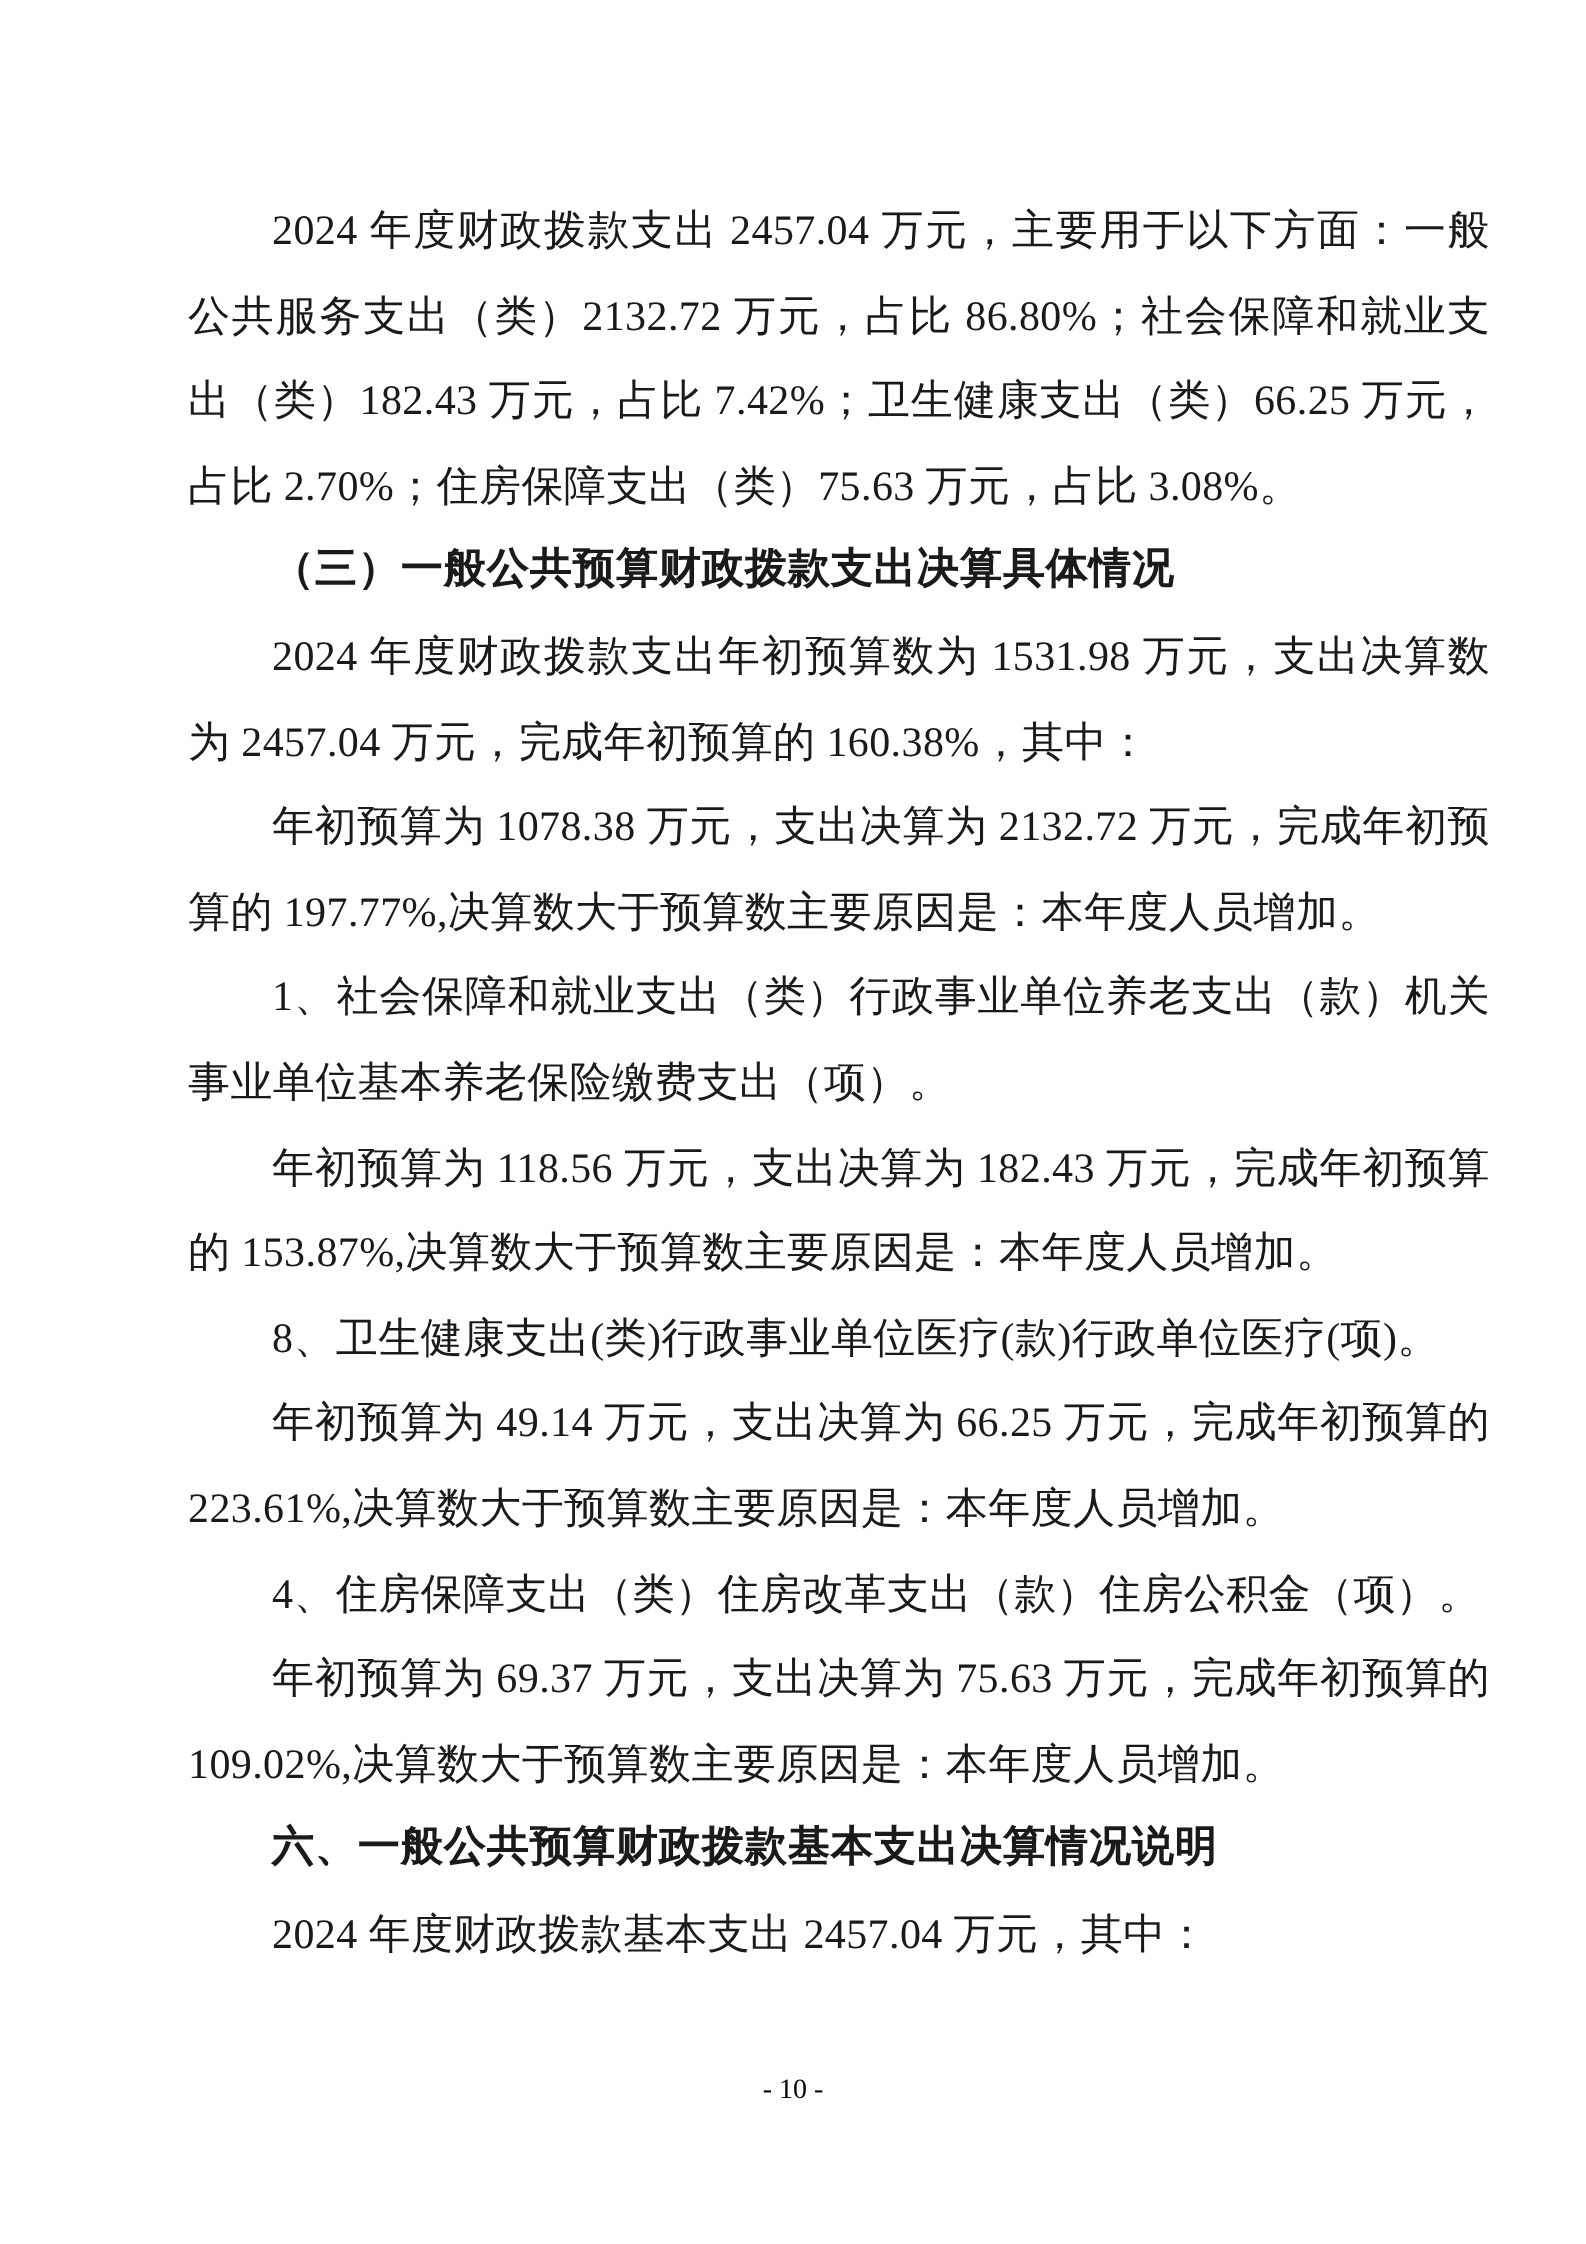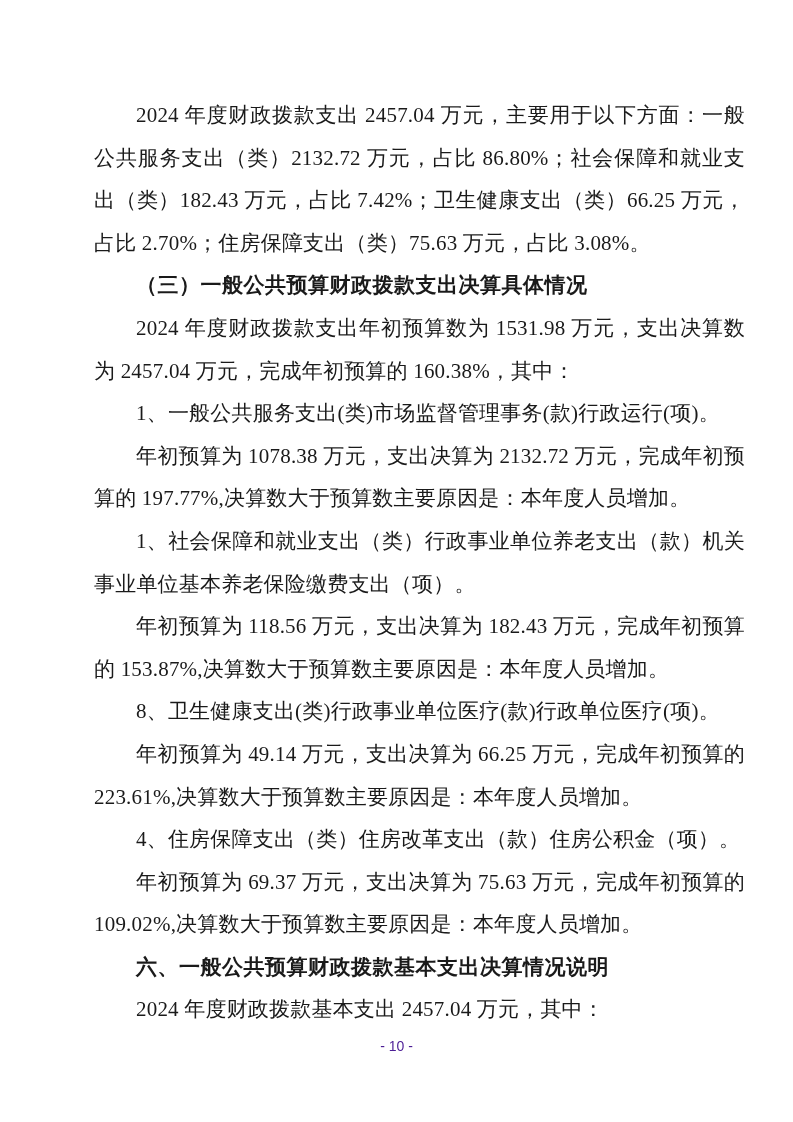--- a/index.html
+++ b/index.html
@@ -38,33 +38,32 @@
     letter-spacing: 0.5px;
   }
   .footer {
     position: absolute;
     top: 1036px;
     left: 0;
     width: 100%;
     text-align: center;
     font-size: 14px;
     line-height: 20px;
-    color: #4c1d95;
-    font-family: Liberation Sans, sans-serif;
+    color: #000000;
+    font-family: Liberation Serif, serif;
   }
 </style>
 </head>
 <body>
 
 <div class="page">
   <div class="content">
     <p class="para">2024 年度财政拨款支出 2457.04 万元，主要用于以下方面：一般公共服务支出（类）2132.72 万元，占比 86.80%；社会保障和就业支出（类）182.43 万元，占比 7.42%；卫生健康支出（类）66.25 万元，占比 2.70%；住房保障支出（类）75.63 万元，占比 3.08%。</p>
     <p class="para heading">（三）一般公共预算财政拨款支出决算具体情况</p>
     <p class="para">2024 年度财政拨款支出年初预算数为 1531.98 万元，支出决算数为 2457.04 万元，完成年初预算的 160.38%，其中：</p>
-    <p class="para">1、一般公共服务支出(类)市场监督管理事务(款)行政运行(项)。</p>
     <p class="para">年初预算为 1078.38 万元，支出决算为 2132.72 万元，完成年初预算的 197.77%,决算数大于预算数主要原因是：本年度人员增加。</p>
     <p class="para">1、社会保障和就业支出（类）行政事业单位养老支出（款）机关事业单位基本养老保险缴费支出（项）。</p>
     <p class="para">年初预算为 118.56 万元，支出决算为 182.43 万元，完成年初预算的 153.87%,决算数大于预算数主要原因是：本年度人员增加。</p>
     <p class="para">8、卫生健康支出(类)行政事业单位医疗(款)行政单位医疗(项)。</p>
     <p class="para">年初预算为 49.14 万元，支出决算为 66.25 万元，完成年初预算的 223.61%,决算数大于预算数主要原因是：本年度人员增加。</p>
     <p class="para">4、住房保障支出（类）住房改革支出（款）住房公积金（项）。</p>
     <p class="para">年初预算为 69.37 万元，支出决算为 75.63 万元，完成年初预算的 109.02%,决算数大于预算数主要原因是：本年度人员增加。</p>
     <p class="para heading">六、一般公共预算财政拨款基本支出决算情况说明</p>
     <p class="para">2024 年度财政拨款基本支出 2457.04 万元，其中：</p>
   </div>

